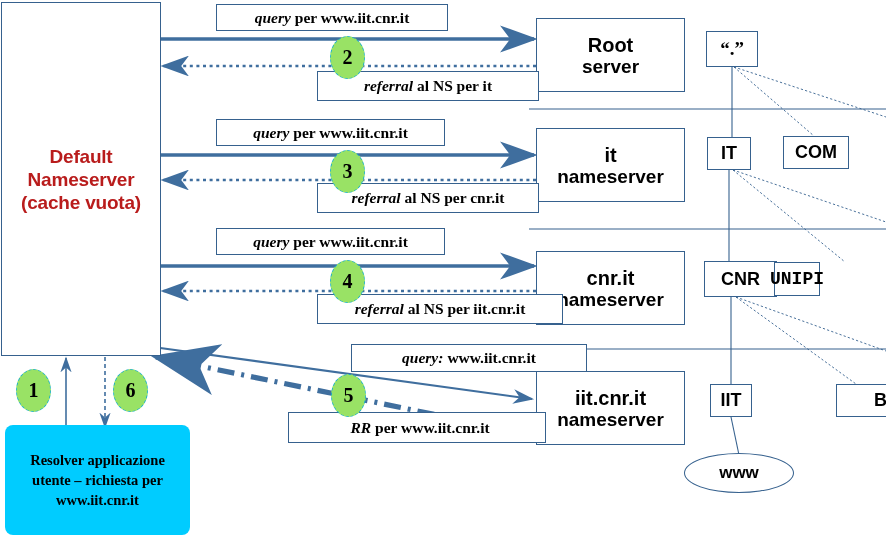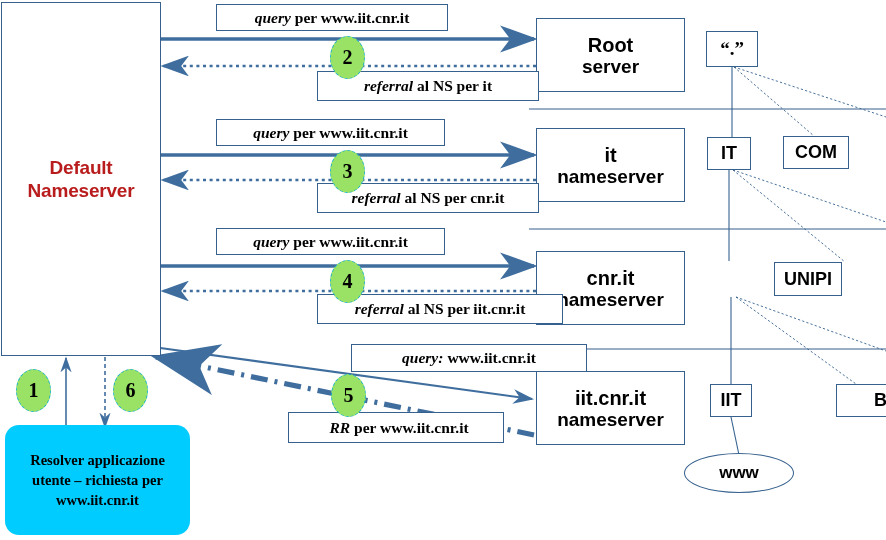--- a/index.html
+++ b/index.html
@@ -28,37 +28,37 @@
        font-family:"Liberation Serif",serif;font-weight:bold;font-size:15.5px;color:#000;
        display:flex;align-items:center;justify-content:center;white-space:nowrap;padding:0 7px;margin-left:48px;}
   .lbl i{font-style:italic;padding-right:4px;}
   #lbl-q1{left:168px;top:4px;width:232px;height:27px;}
   #lbl-r1{left:269px;top:71px;width:222px;height:30px;}
   #lbl-q2{left:168px;top:119px;width:229px;height:27px;}
   #lbl-r2{left:269px;top:183px;width:222px;height:30px;}
   #lbl-q3{left:168px;top:228px;width:229px;height:27px;}
   #lbl-r3{left:269px;top:294px;width:246px;height:30px;}
   #lbl-q4{left:303px;top:344px;width:236px;height:28px;}
-  #lbl-r4{left:240px;top:412px;width:216px;height:31px;padding-left:13px;}
+  #lbl-r4{left:240px;top:412px;width:258px;height:31px;padding-left:13px;}
 
   
   .node{box-sizing:border-box;background:#fff;border:1px solid #36618E;position:absolute;
         display:flex;align-items:center;justify-content:center;font-weight:bold;font-size:18px;color:#000;}
   #n-root{left:706px;top:31px;width:52px;height:36px;font-family:"Liberation Serif",serif;font-size:19px;}
   #n-it{left:707px;top:137px;width:44px;height:33px;}
   #n-com{left:783px;top:136px;width:66px;height:33px;}
   #n-cnr{left:704px;top:261px;width:73px;height:36px;}
-  #n-unipi{left:774px;top:262px;width:68px;height:34px;}
+  #n-unipi{left:774px;top:262px;width:46px;height:34px;font-family:Liberation Mono, monospace;}
   #n-iit{left:710px;top:384px;width:42px;height:33px;}
   #n-bo{left:836px;top:384px;width:58px;height:33px;padding-left:45px;}
   #n-www{left:684px;top:453px;width:110px;height:40px;border-radius:50%;font-size:17px;}
 
   
   #resolver{position:absolute;left:5px;top:425px;width:185px;height:110px;background:#00CCFF;
-            border-radius:14px;display:flex;align-items:center;justify-content:center;text-align:center;
+            border-radius:8px;display:flex;align-items:center;justify-content:center;text-align:center;
             font-family:"Liberation Serif",serif;font-weight:bold;font-size:14.5px;line-height:20px;color:#000;padding:0 8px;box-sizing:border-box;}
 
   
   .step{position:absolute;width:33px;height:41px;border-radius:50%;background:#99E265;
         border:1px dashed #20B2C4;display:flex;align-items:center;justify-content:center;
         font-family:"Liberation Serif",serif;font-weight:bold;font-size:20px;color:#000;z-index:40;}
   #s1{left:16px;top:369px;}
   #s2{left:330px;top:36px;}
   #s3{left:330px;top:150px;}
   #s4{left:330px;top:260px;}
@@ -118,20 +118,21 @@
     <line x1="153" y1="347" x2="532" y2="399" stroke="#3F6E9E" stroke-width="2.1" marker-end="url(#ahThin)"></line>
     <line x1="534" y1="435" x2="156" y2="357" stroke="#3F6E9E" stroke-width="5.2" stroke-dasharray="17 7 3 7" stroke-linecap="butt" marker-end="url(#ahL)"></line>
 
     <line x1="66" y1="428" x2="66" y2="358" stroke="#3F6E9E" stroke-width="1.6" marker-end="url(#ahThin)"></line>
     <line x1="105" y1="357" x2="105" y2="427" stroke="#3F6E9E" stroke-width="1.6" stroke-dasharray="4 3" marker-end="url(#ahThin)"></line>
   </svg>
 
   <div class="box" id="default-ns">
     <div class="l">Default</div>
     <div class="l">Nameserver</div>
+    <div class="l">(cache vuota)</div>
   </div>
 
   <div class="box srv" id="srv-root">
     <div class="big">Root</div>
     <div class="sml">server</div>
   </div>
   <div class="box srv" id="srv-it">
     <div class="big">it</div>
     <div class="sml">nameserver</div>
   </div>
@@ -173,20 +174,21 @@
       <span>www.iit.cnr.it</span>
   </div>
   <div class="lbl" id="lbl-r4">
     <i>RR</i>
       <span>per www.iit.cnr.it</span>
   </div>
 
   <div class="node" id="n-root">“.”</div>
   <div class="node" id="n-it">IT</div>
   <div class="node" id="n-com">COM</div>
+  <div class="node" id="n-cnr">CNR</div>
   <div class="node" id="n-unipi">UNIPI</div>
   <div class="node" id="n-iit">IIT</div>
   <div class="node" id="n-bo">BO</div>
   <div class="node" id="n-www">www</div>
 
   <div id="resolver">
     <div>
       <div>Resolver applicazione</div>
       <div>utente – richiesta per</div>
       <div>www.iit.cnr.it</div>

